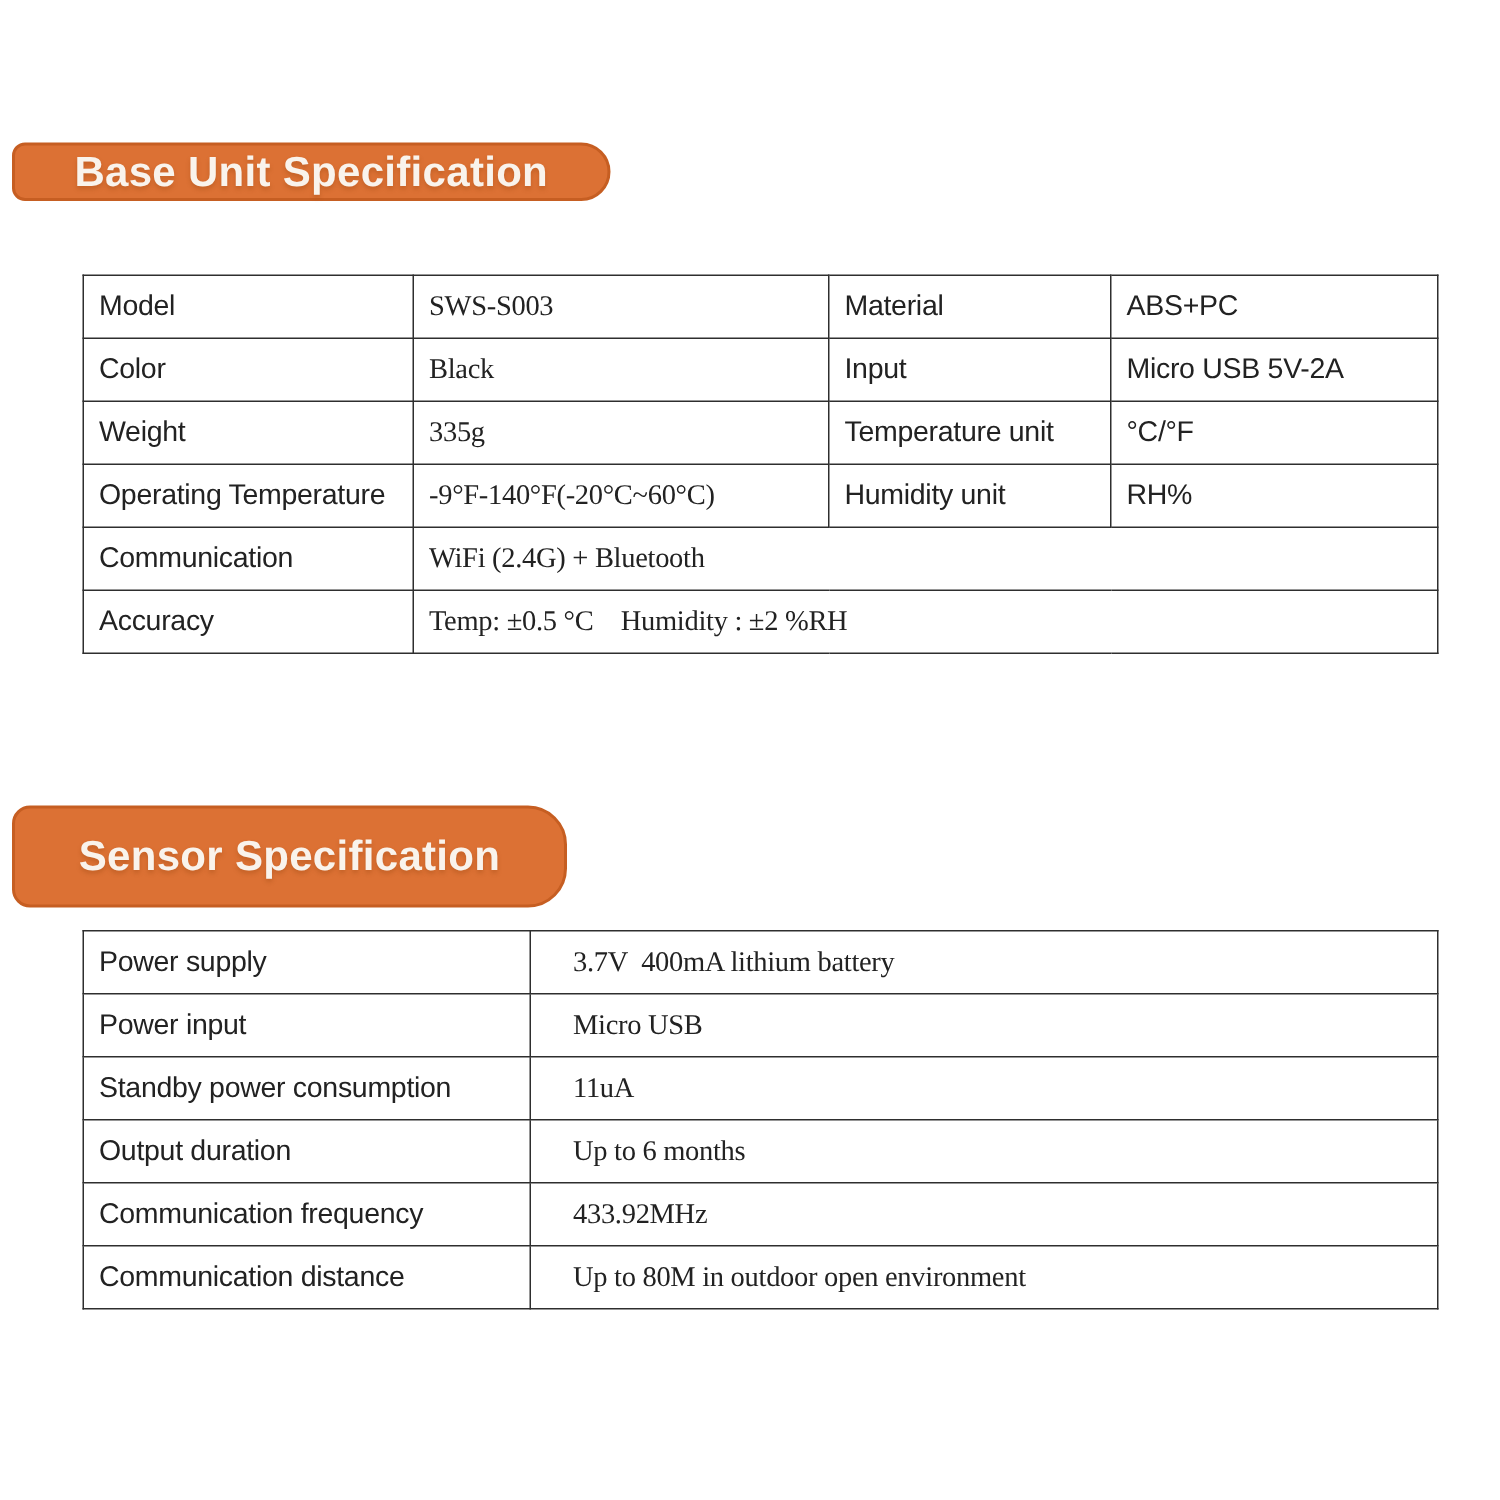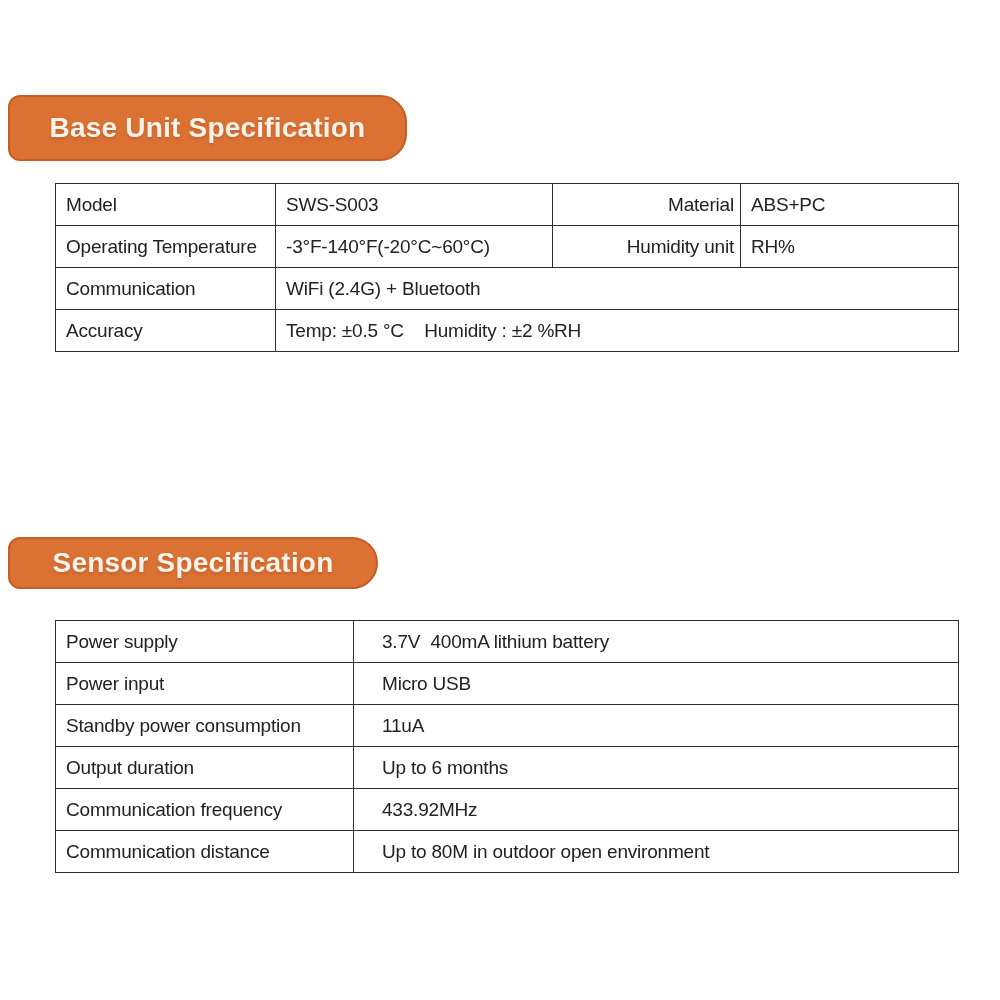--- a/index.html
+++ b/index.html
@@ -16,44 +16,44 @@
     display:flex; align-items:center; justify-content:center;
     background:#dc7134;
     border:2px solid #c65e22;
     box-sizing:border-box;
     color:#f9f3ec;
     font-weight:bold;
     font-size:28px;
     letter-spacing:0.2px;
     text-shadow:0 2px 3px rgba(150,70,15,0.35);
   }
-  .banner-base   { top:95px;  width:399px; height:66px; border-radius:12px 27px 27px 12px; }
-  .banner-sensor { top:537px; width:370px; height:52px; border-radius:12px 26px 26px 12px; }
+  .banner-base   { top:95px;  width:399px; height:39px; border-radius:12px 27px 27px 12px; }
+  .banner-sensor { top:537px; width:370px; height:68px; border-radius:12px 26px 26px 12px; }
 
   table.spec {
     position:absolute;
     border-collapse:collapse;
     table-layout:fixed;
     font-size:19px;
     letter-spacing:-0.2px;
   }
   table.base   { left:55px; top:183px; width:903px; }
   table.sensor { left:55px; top:620px; width:903px; }
   table.spec td {
     border:1px solid #2e2e2e;
     height:41px;
     padding:0 6px 0 10px;
     white-space:pre;
     overflow:hidden;
     vertical-align:middle;
     background:#ffffff;
   }
   td.lbl  { background:#e8e8e8; }
-  td.lbl2 { background:#e8e8e8; padding-left:14px;text-align:right; }
-  td.val  { padding-left:24px; }
+  td.lbl2 { background:#e8e8e8; padding-left:14px; }
+  td.val  { padding-left:24px;font-family:Liberation Serif, serif; }
   td.val2 { padding-left:20px;margin-left:32px; }
   table.sensor td.val { padding-left:28px; }
 </style>
 </head>
 <body>
 
 <div class="banner banner-base">
   <span>Base Unit Specification</span>
 </div>
 
@@ -65,22 +65,34 @@
       <col style="width:218px">
   </colgroup>
   <tbody>
     <tr>
       <td class="lbl">Model</td>
       <td class="val">SWS-S003</td>
       <td class="lbl2">Material</td>
       <td class="val2">ABS+PC</td>
     </tr>
     <tr>
+      <td class="lbl">Color</td>
+      <td class="val">Black</td>
+      <td class="lbl2">Input</td>
+      <td class="val2">Micro USB 5V-2A</td>
+    </tr>
+    <tr>
+      <td class="lbl">Weight</td>
+      <td class="val">335g</td>
+      <td class="lbl2">Temperature unit</td>
+      <td class="val2">°C/°F</td>
+    </tr>
+    <tr>
       <td class="lbl">Operating Temperature</td>
-      <td class="val">-3°F-140°F(-20°C~60°C)</td>
+      <td class="val">-9°F-140°F(-20°C~60°C)</td>
       <td class="lbl2">Humidity unit</td>
       <td class="val2">RH%</td>
     </tr>
     <tr>
       <td class="lbl">Communication</td>
       <td class="val" colspan="3">WiFi (2.4G) + Bluetooth</td>
     </tr>
     <tr>
       <td class="lbl">Accuracy</td>
       <td class="val" colspan="3">Temp: ±0.5 °C    Humidity : ±2 %RH</td>

